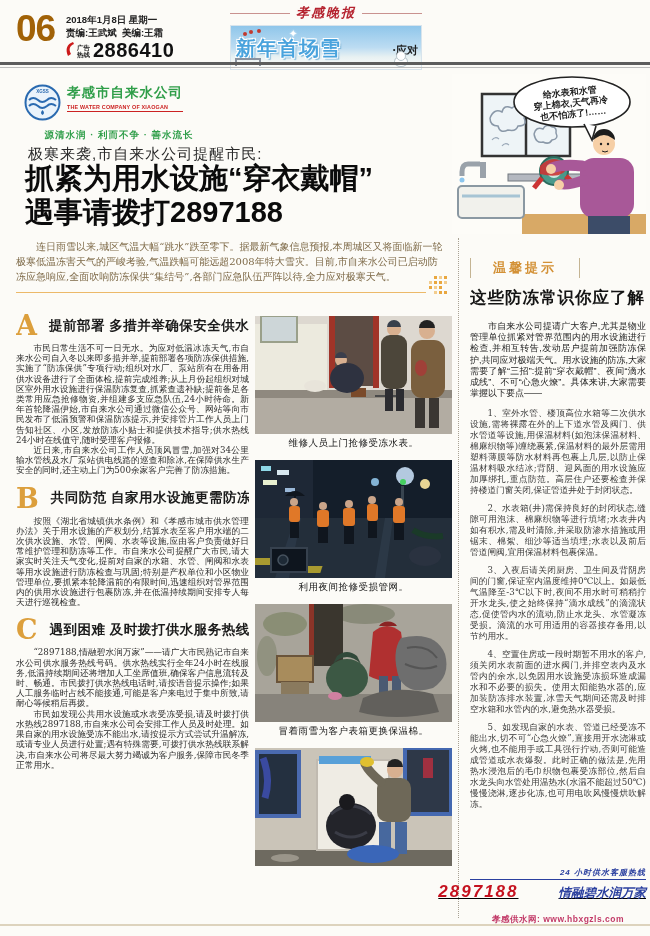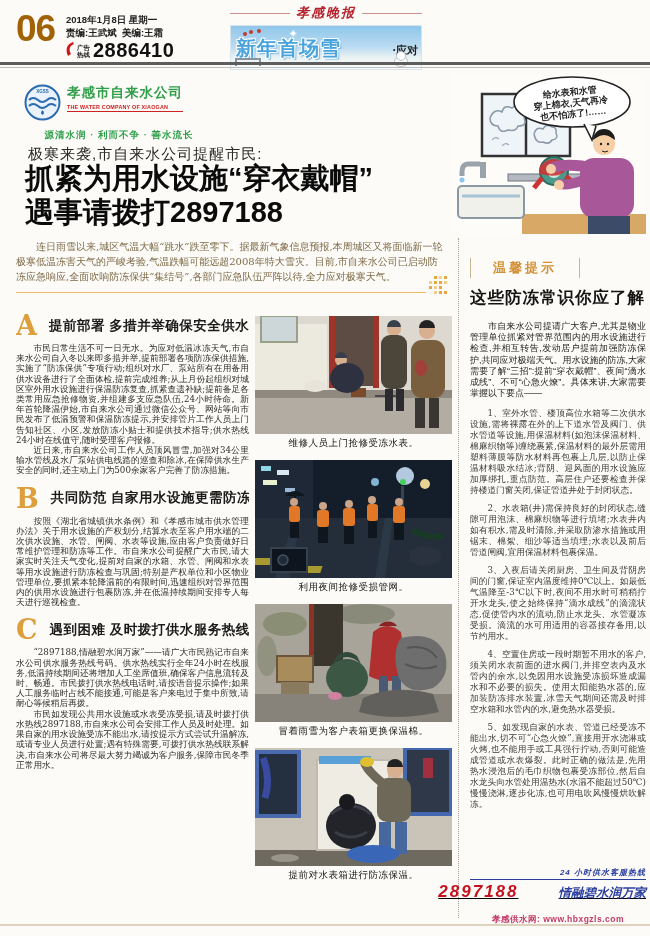--- a/index.html
+++ b/index.html
@@ -387,21 +387,20 @@
         </g>
         <g>
           <ellipse cx="96" cy="78" rx="25" ry="23" fill="#23242a"></ellipse>
           <path d="M76,66 q20,-16 40,0" stroke="#3a3c46" stroke-width="3" fill="none"></path>
           <path d="M80,84 q16,10 32,0" stroke="#3a3c46" stroke-width="3" fill="none"></path>
           <circle cx="92" cy="54" r="8" fill="#1a1a1e"></circle>
         </g>
         <ellipse cx="118" cy="106" rx="26" ry="9" fill="#3a66b8"></ellipse>
         <ellipse cx="30" cy="110" rx="14" ry="4" fill="#9a958a"></ellipse>
       </svg>
-      <figcaption class="caption">提前对水表箱进行防冻保温。</figcaption>
     </figure>
   </div>
 
   <div class="v-dotted"></div>
 
   <div class="right-col">
     <span class="tips-badge">温馨提示</span>
     <div class="tips-title">这些防冻常识你应了解</div>
     <p class="tips-intro">市自来水公司提请广大客户,尤其是物业管理单位抓紧对管界范围内的用水设施进行检查,并相互转告,发动居户提前加强防冻保护,共同应对极端天气。用水设施的防冻,大家需要了解“三招”:提前“穿衣戴帽”、夜间“滴水成线”、不可“心急火燎”。具体来讲,大家需要掌握以下要点——</p>
     <p class="tips-item">1、室外水管、楼顶高位水箱等二次供水设施,需将裸露在外的上下道水管及阀门、供水管道等设施,用保温材料(如泡沫保温材料、棉麻织物等)缠绕裹紧,保温材料的最外层需用塑料薄膜等防水材料再包裹上几层,以防止保温材料吸水结冰;背阴、迎风面的用水设施应加厚绑扎,重点防范。高层住户还要检查并保持楼道门窗关闭,保证管道井处于封闭状态。</p>

